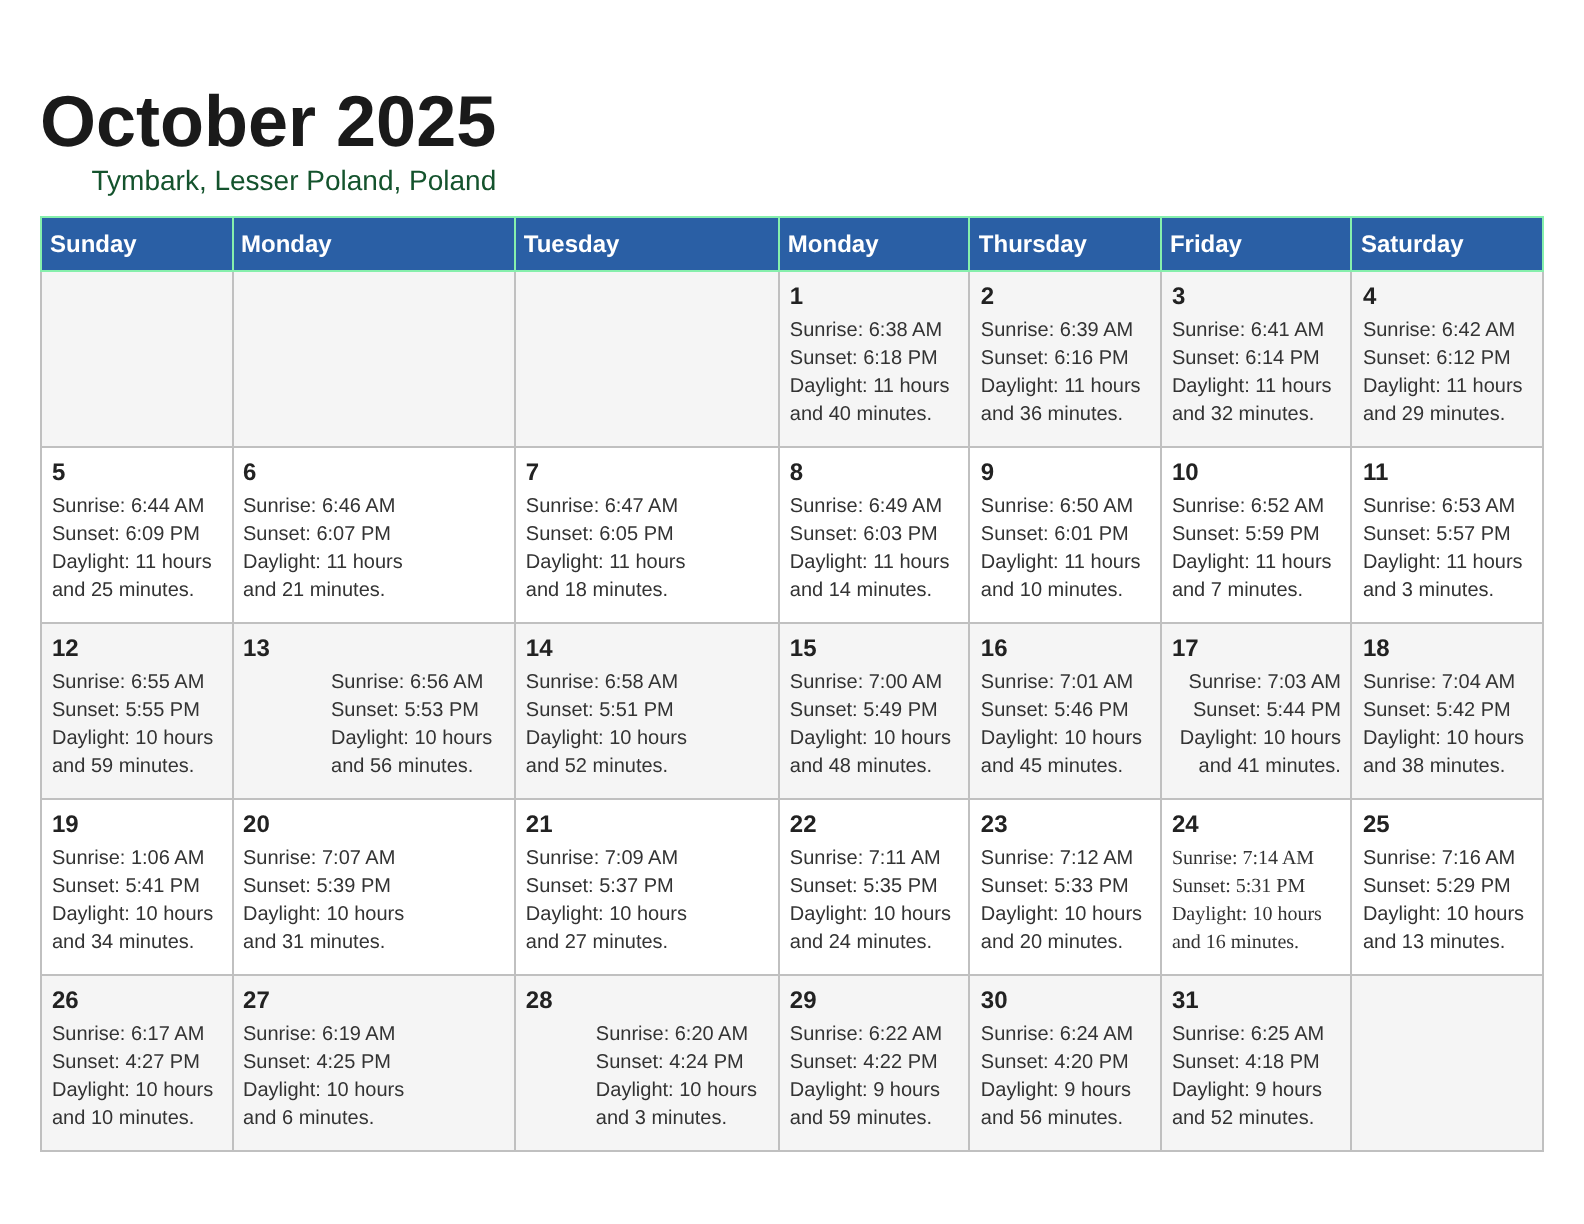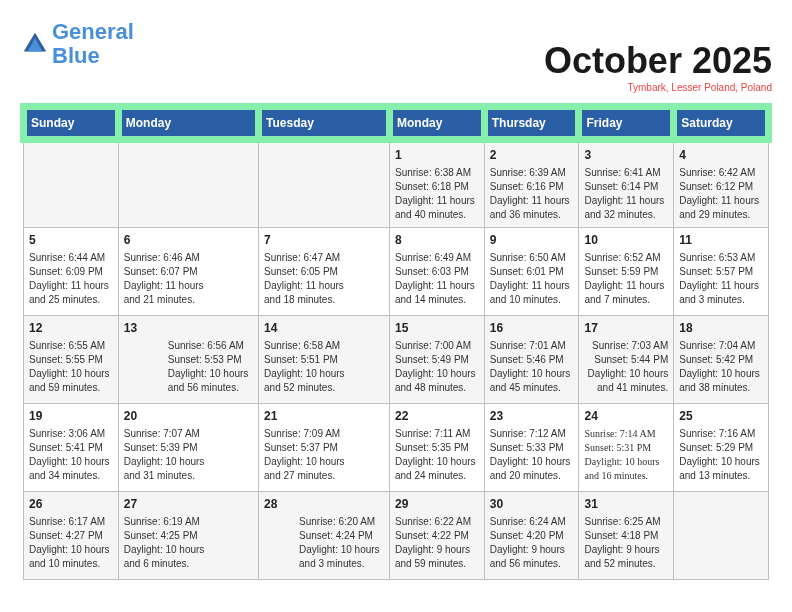--- a/index.html
+++ b/index.html
@@ -37,38 +37,38 @@
     .title-block {
       text-align: right;
       margin-top: 20px;
     }
     .month-title {
       font-size: 36px;
       font-weight: bold;
       color: #1a1a1a;
     }
     .location {
-      font-size: 10px;
-      color: #ef4444;
+      font-size: 14px;
+      color: #14532d;
     }
     table {
       width: 100%;
       border-collapse: collapse;
       font-size: 10.5px;
     }
     thead tr {
       background: #2a5fa5;
       color: #fff;
     }
     thead th {
       padding: 6px 4px;
       text-align: left;
       font-size: 12px;
       font-weight: bold;
-      border: 7px solid #86efac;
+      border: 1px solid #86efac;
     }
     tbody tr {
       vertical-align: top;
     }
     tbody td {
       border: 1px solid #c0c0c0;
       padding: 4px 5px;
       height: 88px;
       color: #222;
       line-height: 1.4;
@@ -87,30 +87,20 @@
     }
     .day-info {
       font-size: 10px;
       color: #333;
     }
   </style>
 </head>
 <body>
 
 <div class="header">
-  <div class="logo">
-    <svg class="logo-icon" viewBox="0 0 40 40">
-      <polygon points="20,5 35,30 5,30" fill="#2a5fa5"></polygon>
-      <polygon points="20,12 30,30 10,30" fill="#4a90d9"></polygon>
-    </svg>
-    <div class="logo-text">
-      <div><span>General</span></div>
-      <div><span style="color:#4a90d9">Blue</span></div>
-    </div>
-  </div>
   <div class="title-block">
     <div class="month-title">October 2025</div>
     <div class="location">Tymbark, Lesser Poland, Poland</div>
   </div>
 </div>
 
 <table>
   <thead>
     <tr>
     <th>Sunday</th>
@@ -254,21 +244,21 @@
           <span class="day-num">18</span>
           <div class="day-info" style="white-space: pre-line;">Sunrise: 7:04 AM
 Sunset: 5:42 PM
 Daylight: 10 hours
 and 38 minutes.</div>
         </td>
       </tr>
       <tr>
         <td>
           <span class="day-num">19</span>
-          <div class="day-info" style="white-space: pre-line;">Sunrise: 3:06 AM
+          <div class="day-info" style="white-space: pre-line;">Sunrise: 1:06 AM
 Sunset: 5:41 PM
 Daylight: 10 hours
 and 34 minutes.</div>
         </td>
         <td>
           <span class="day-num">20</span>
           <div class="day-info" style="white-space: pre-line;">Sunrise: 7:07 AM
 Sunset: 5:39 PM
 Daylight: 10 hours
 and 31 minutes.</div>

